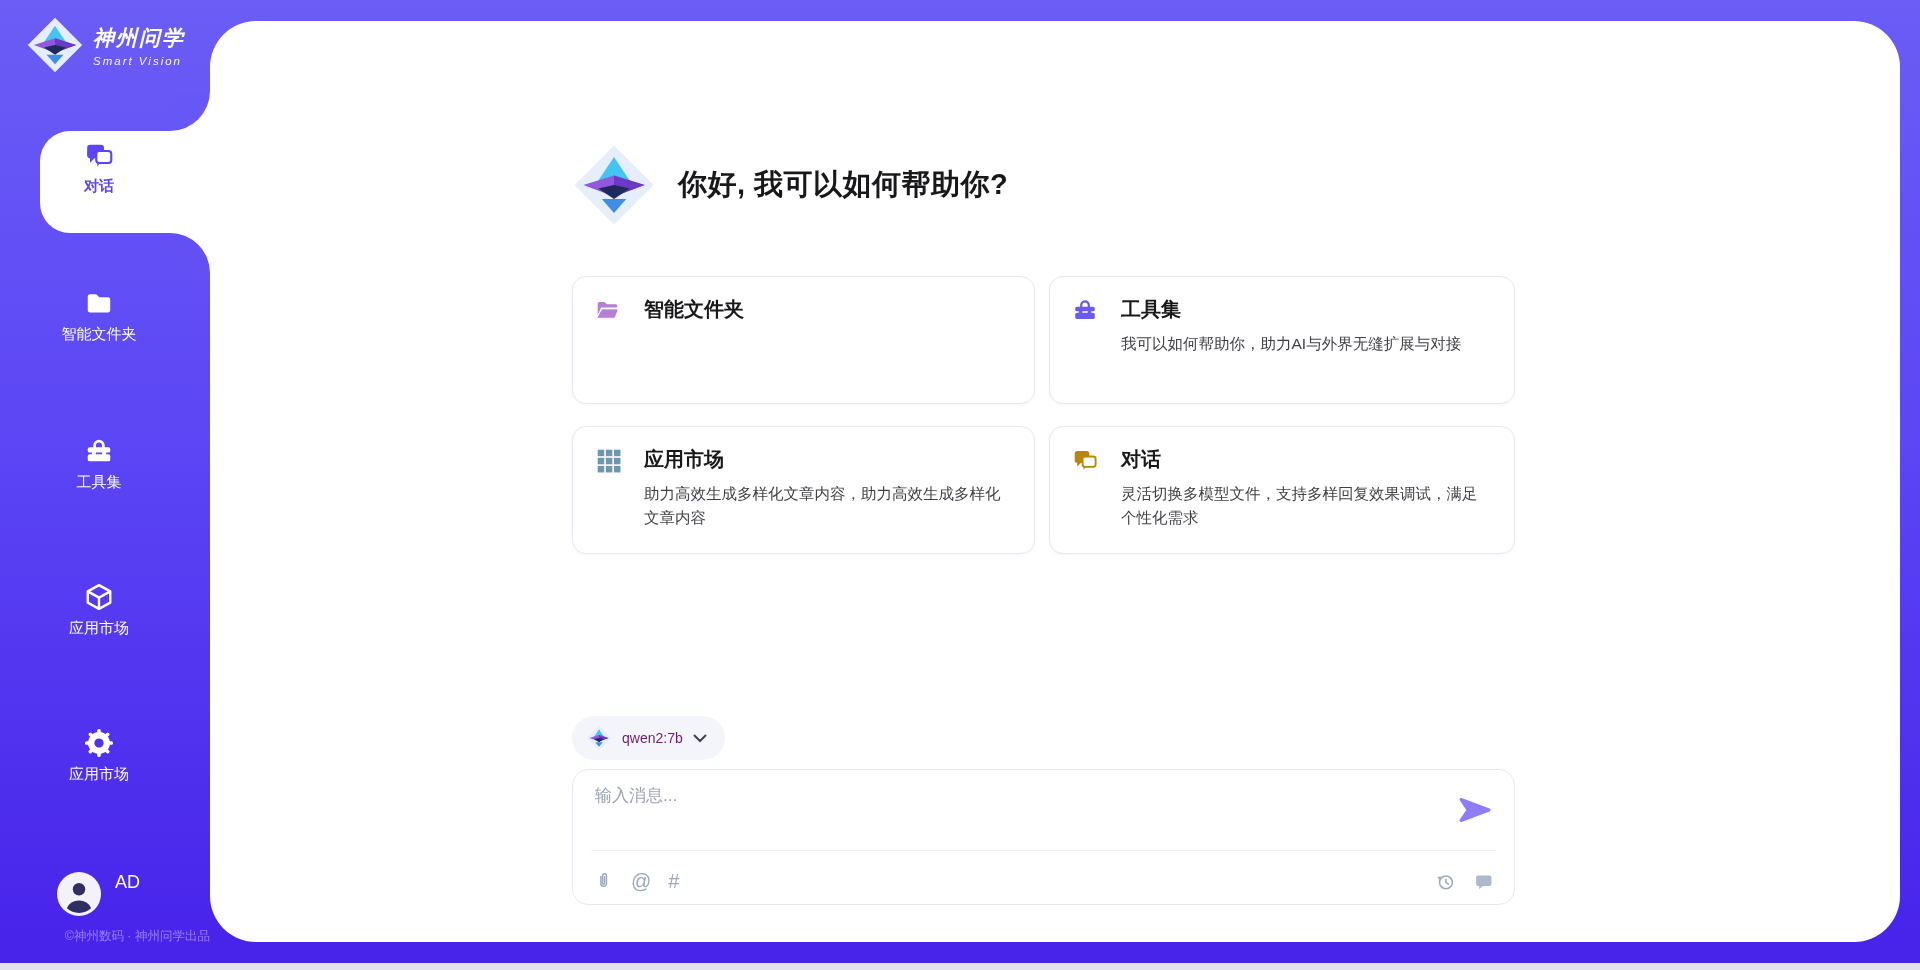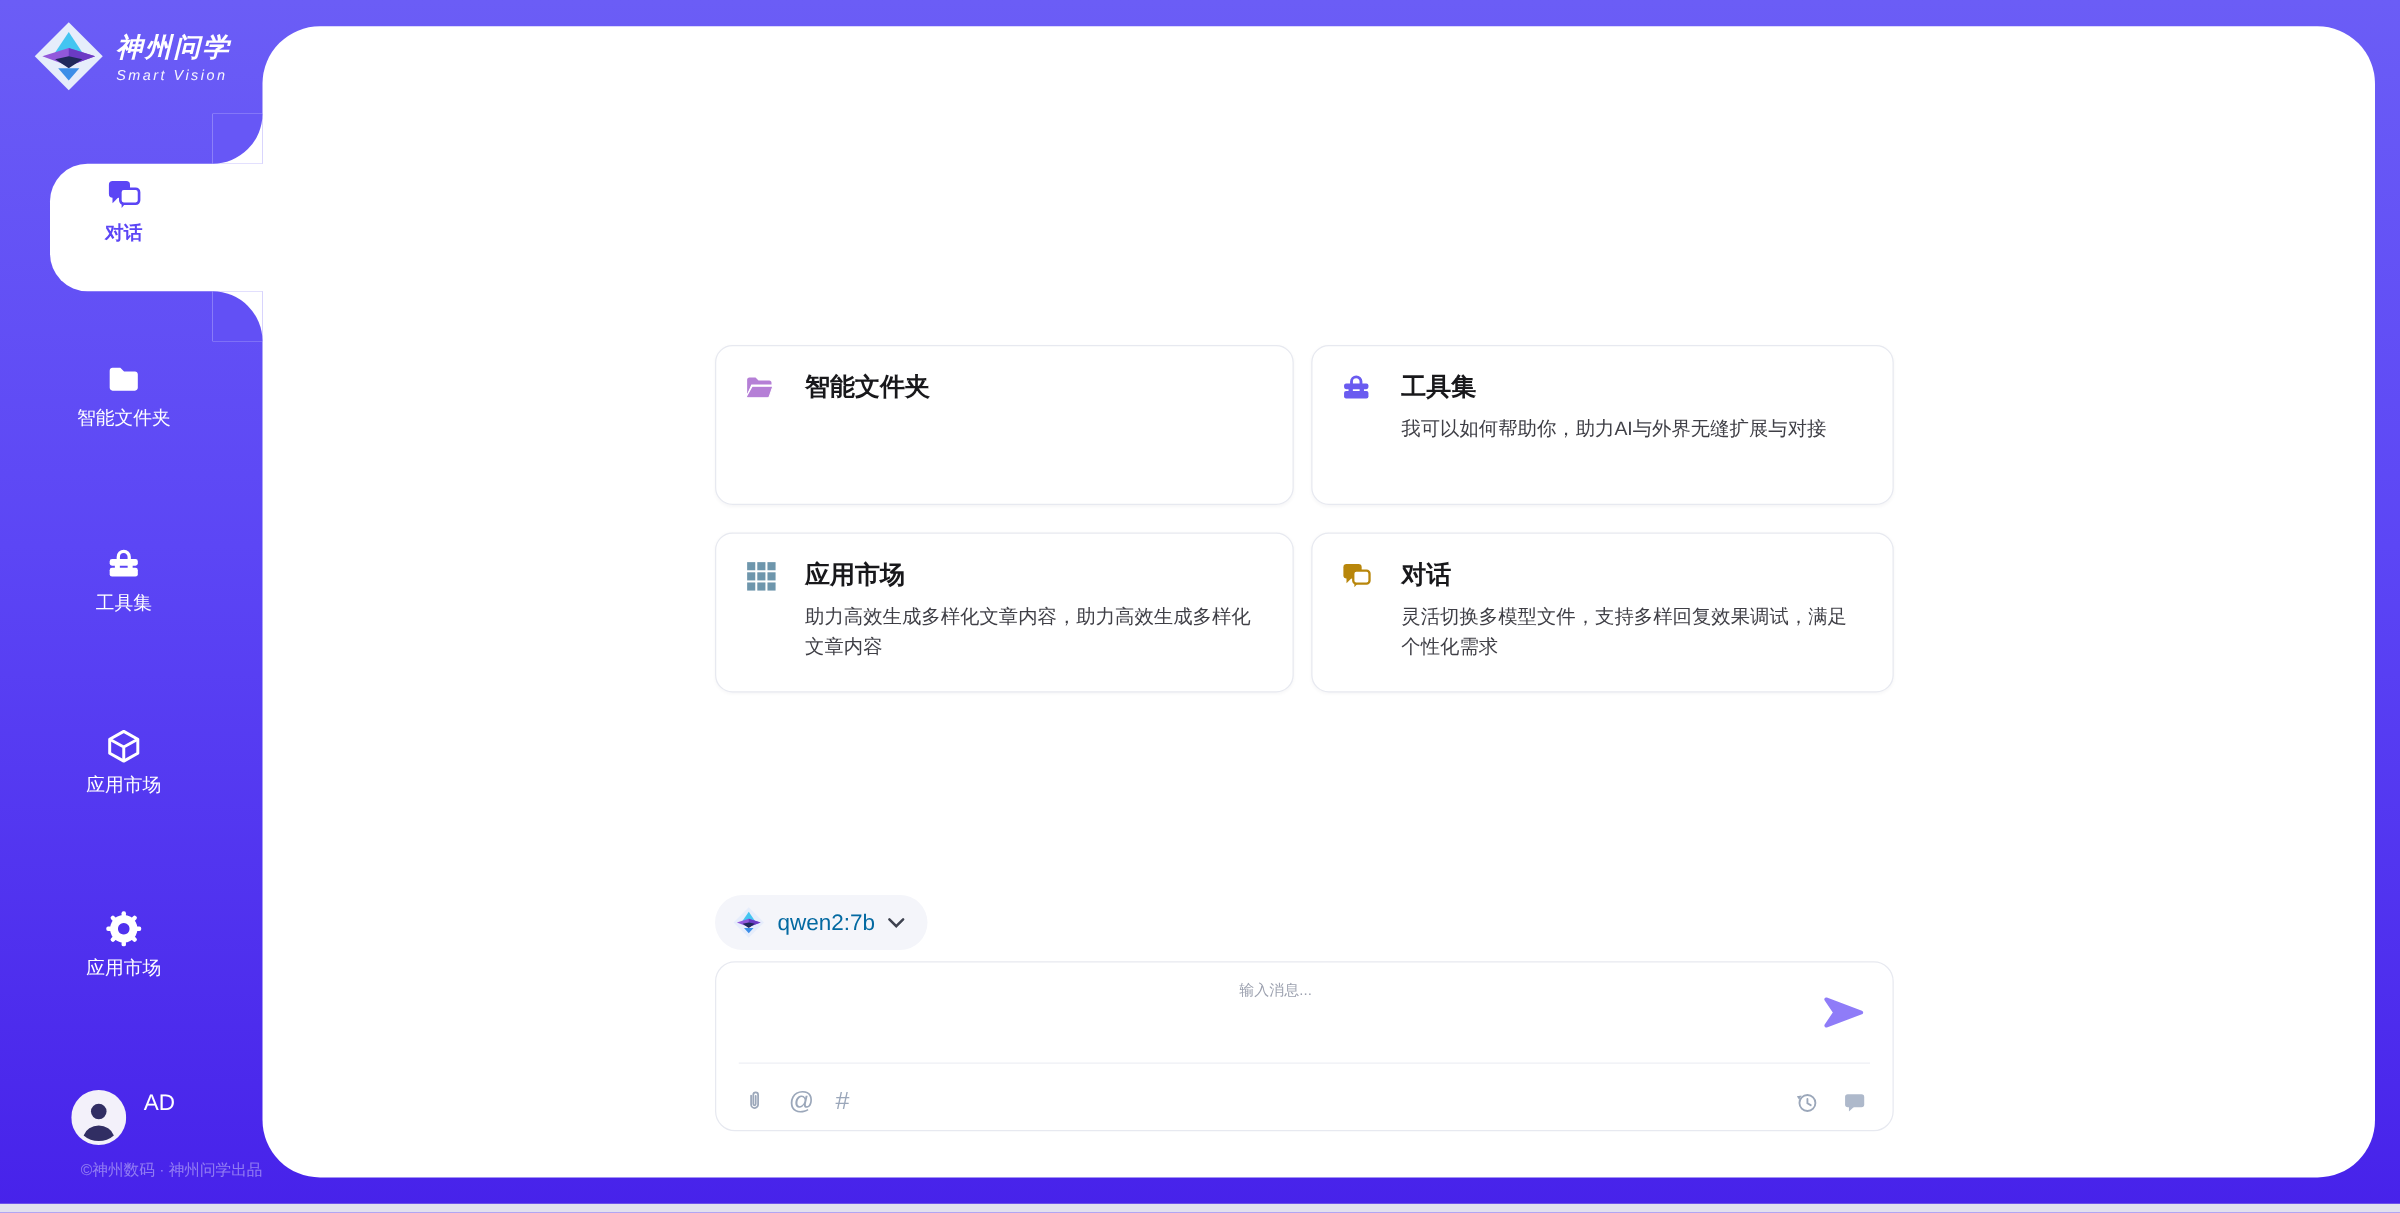--- a/index.html
+++ b/index.html
@@ -66,31 +66,31 @@
   .card-title{font-size:20px;font-weight:700;color:#18181B;}
   .card-desc{margin:9px 0 0 49px;font-size:15.5px;line-height:1.52;color:#3F3F46;}
 
   
   .model-pill{
     position:absolute;left:0;top:695px;height:44px;display:inline-flex;align-items:center;
     gap:10px;padding:0 18px 0 14px;border:none;border-radius:22px;background:#F4F5FA;
     cursor:pointer;font-family:inherit;
   }
   .logo-sm{width:26px;height:26px;}
-  .model-name{font-size:18px;color:#0369a1;}
+  .model-name{font-size:14px;color:#701a75;}
   .chevron{width:14px;height:9px;}
 
   
   .composer{
     position:absolute;left:0;top:748px;width:943px;height:136px;box-sizing:border-box;
     background:#fff;border:1px solid #E7E9F0;border-radius:16px;
   }
   .composer textarea{
     position:absolute;top:12px;left:20px;right:70px;height:58px;border:0;outline:0;resize:none;
-    font-size:12px;color:#6d28d9;background:transparent;font-family:inherit;width:calc(100% - 90px);text-align:center;
+    font-size:17px;color:#6d28d9;background:transparent;font-family:inherit;width:calc(100% - 90px);
   }
   .composer textarea::placeholder{color:#9CA1AF;}
   .send-btn{position:absolute;right:18px;top:22px;background:none;border:0;padding:4px;cursor:pointer;}
   .send-btn svg{width:34px;height:28px;display:block;}
   .composer-divider{position:absolute;left:18px;right:18px;top:80px;height:1px;background:#EEF0F5;}
   .composer-toolbar{position:absolute;left:20px;right:20px;top:96px;height:30px;
     display:flex;justify-content:space-between;align-items:center;}
   .tool-group{display:flex;align-items:center;gap:17px;}
   .tool{background:none;border:0;padding:0;cursor:pointer;display:flex;align-items:center;color:#9BA7BA;}
   .tool svg{width:21px;height:21px;display:block;}
@@ -222,20 +222,26 @@
       </svg>
       <span class="user-name">AD</span>
     </div>
 
     <div class="copyright">©神州数码 · 神州问学出品</div>
   </aside>
 
   <main class="main-panel">
     <div class="content">
 
+      <div class="greeting">
+        <svg class="logo-lg">
+            <use href="#diamond"></use>
+          </svg>
+        <h1>你好, 我可以如何帮助你?</h1>
+      </div>
 
       <div class="cards">
         <div class="card">
           <div class="card-head">
             <svg class="card-icon" style="fill:#B57FD6">
                 <use href="#ic-open-folder"></use>
               </svg>
             <span class="card-title">智能文件夹</span>
           </div>
         </div>

